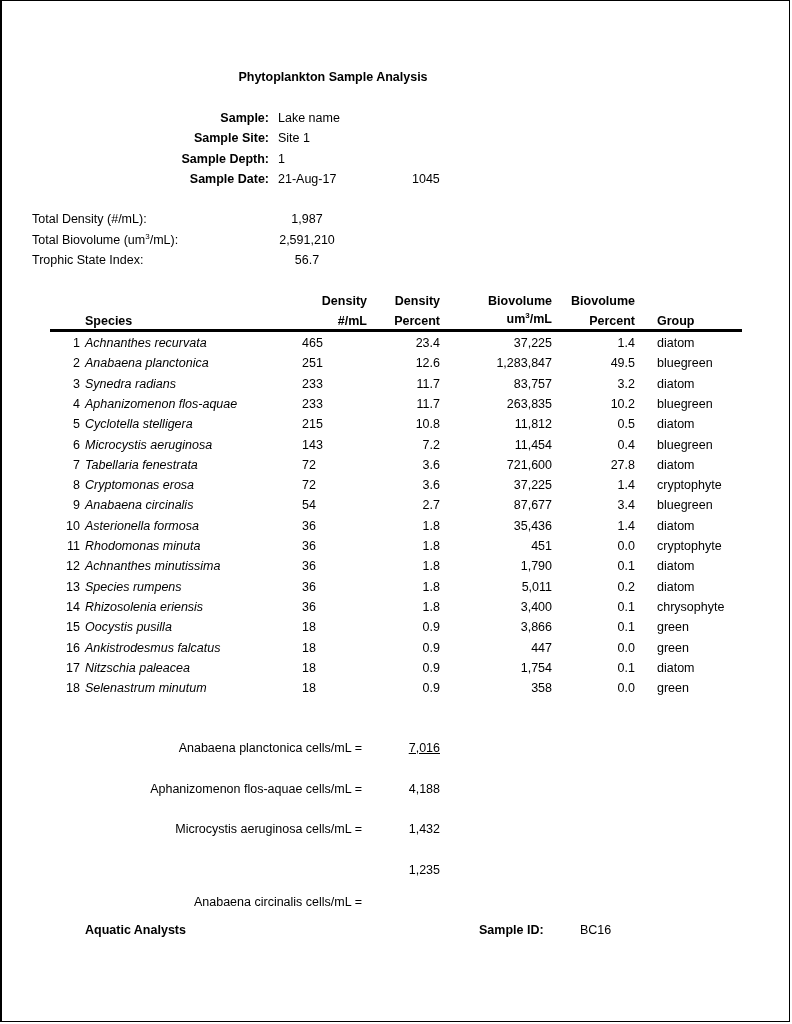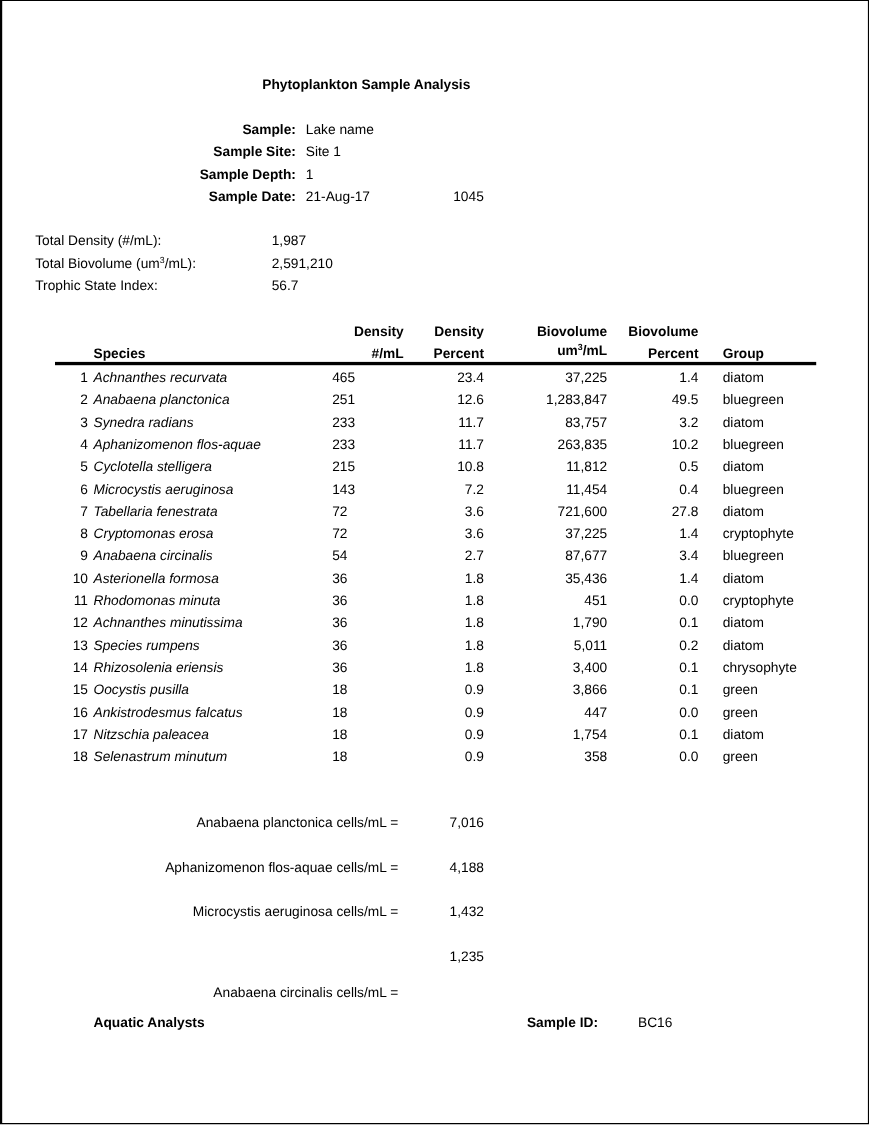--- a/index.html
+++ b/index.html
@@ -15,21 +15,21 @@
     .abs { position: absolute; white-space: nowrap; font-size: 12.5px; line-height: 16px; }
     .b { font-weight: bold; }
     .r { text-align: right; }
     .title { left: 0; width: 662px; text-align: center; top: 68px; font-weight: bold; font-size: 12.5px; }
     sup { font-size: 8px; line-height: 0; vertical-align: 5px; }
 
     .info-label { width: 180px; left: 87px; text-align: right; font-weight: bold; }
     .info-value { left: 276px; }
 
     .tot-label { width: 240px; left: 30px; font-weight: normal; }
-    .tot-value { width: 120px; left: 245px; text-align: left; }
+    .tot-value { width: 120px; left: 245px; text-align: center; }
 
     .hdr { font-weight: bold; }
     .rule { position: absolute; left: 48px; width: 692px; top: 328px; height: 3px; background: #000; }
 
     .row { position: absolute; left: 0; width: 792px; height: 20px; }
     .row > span { position: absolute; white-space: nowrap; font-size: 12.5px; line-height: 16px; top: 0; }
     .c-num { left: 48px; width: 30px; text-align: right; }
     .c-sp { left: 83px; font-style: italic; }
     .c-den { left: 300px; width: 65px; }
     .c-dpct { left: 370px; width: 68px; text-align: right; }
@@ -255,21 +255,21 @@
           <span class="c-dpct">0.9</span>
           <span class="c-bio">358</span>
           <span class="c-bpct">0.0</span>
           <span class="c-grp">green</span>
         </div>
       </div>
   </div>
 
   <div id="cells">
       <div class="abs cell-label" style="top: 739px;">Anabaena planctonica cells/mL =</div>
-      <div class="abs cell-value" style="top: 739px;">7,016</div>
+      <div class="abs cell-value" style="top: 739px; text-decoration: underline;">7,016</div>
       <div class="abs cell-label" style="top: 779.6px;">Aphanizomenon flos-aquae cells/mL =</div>
       <div class="abs cell-value" style="top: 779.6px;">4,188</div>
       <div class="abs cell-label" style="top: 820.2px;">Microcystis aeruginosa cells/mL =</div>
       <div class="abs cell-value" style="top: 820.2px;">1,432</div>
       <div class="abs cell-label" style="top: 860.8px; margin-top: 32px;">Anabaena circinalis cells/mL =</div>
       <div class="abs cell-value" style="top: 860.8px;">1,235</div>
     </div>
 
   <div>
     <div class="abs b" style="top:921px; left:83px">Aquatic Analysts</div>

